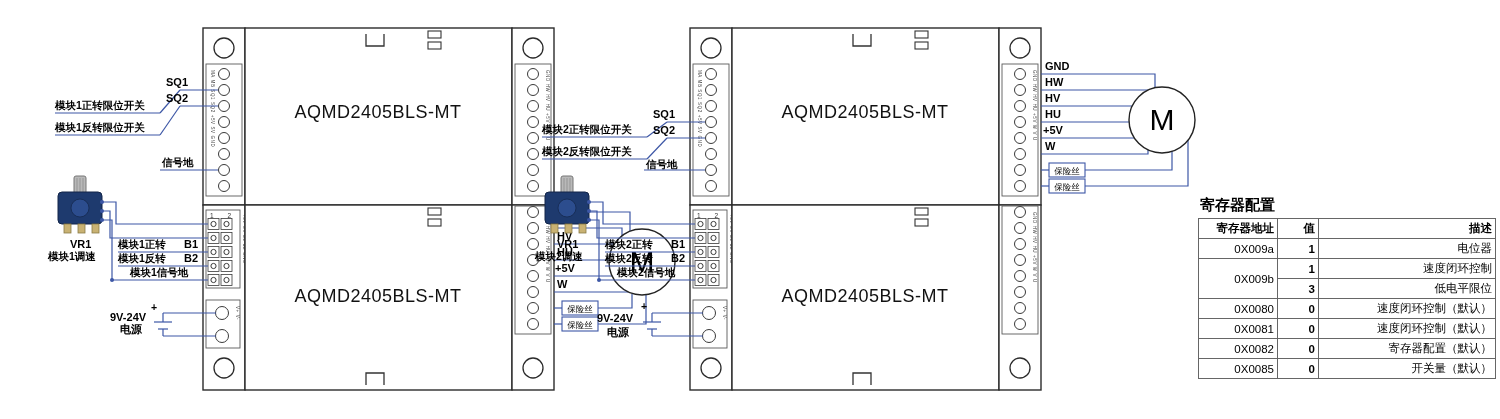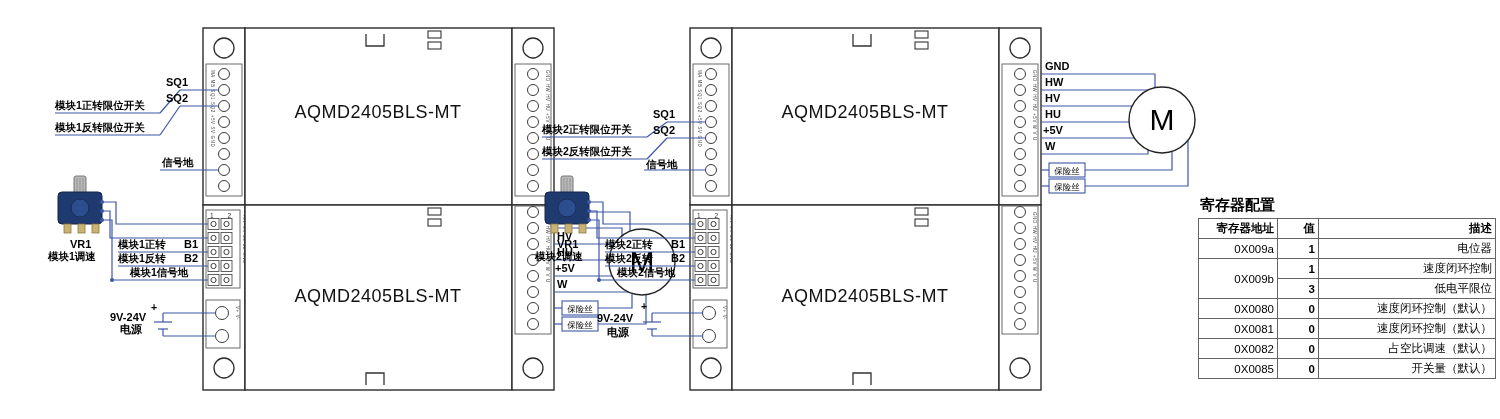--- a/index.html
+++ b/index.html
@@ -453,21 +453,21 @@
         <td>速度闭环控制（默认）</td>
       </tr>
       <tr>
         <td class="caddr">0X0081</td>
         <td class="cval">0</td>
         <td>速度闭环控制（默认）</td>
       </tr>
       <tr>
         <td class="caddr">0X0082</td>
         <td class="cval">0</td>
-        <td>占空比调速（默认）</td>
+        <td>寄存器配置（默认）</td>
       </tr>
       <tr>
         <td class="caddr">0X0085</td>
         <td class="cval">0</td>
         <td>开关量（默认）</td>
       </tr>
     </tbody>
   </table>
 </div>
 </div>

